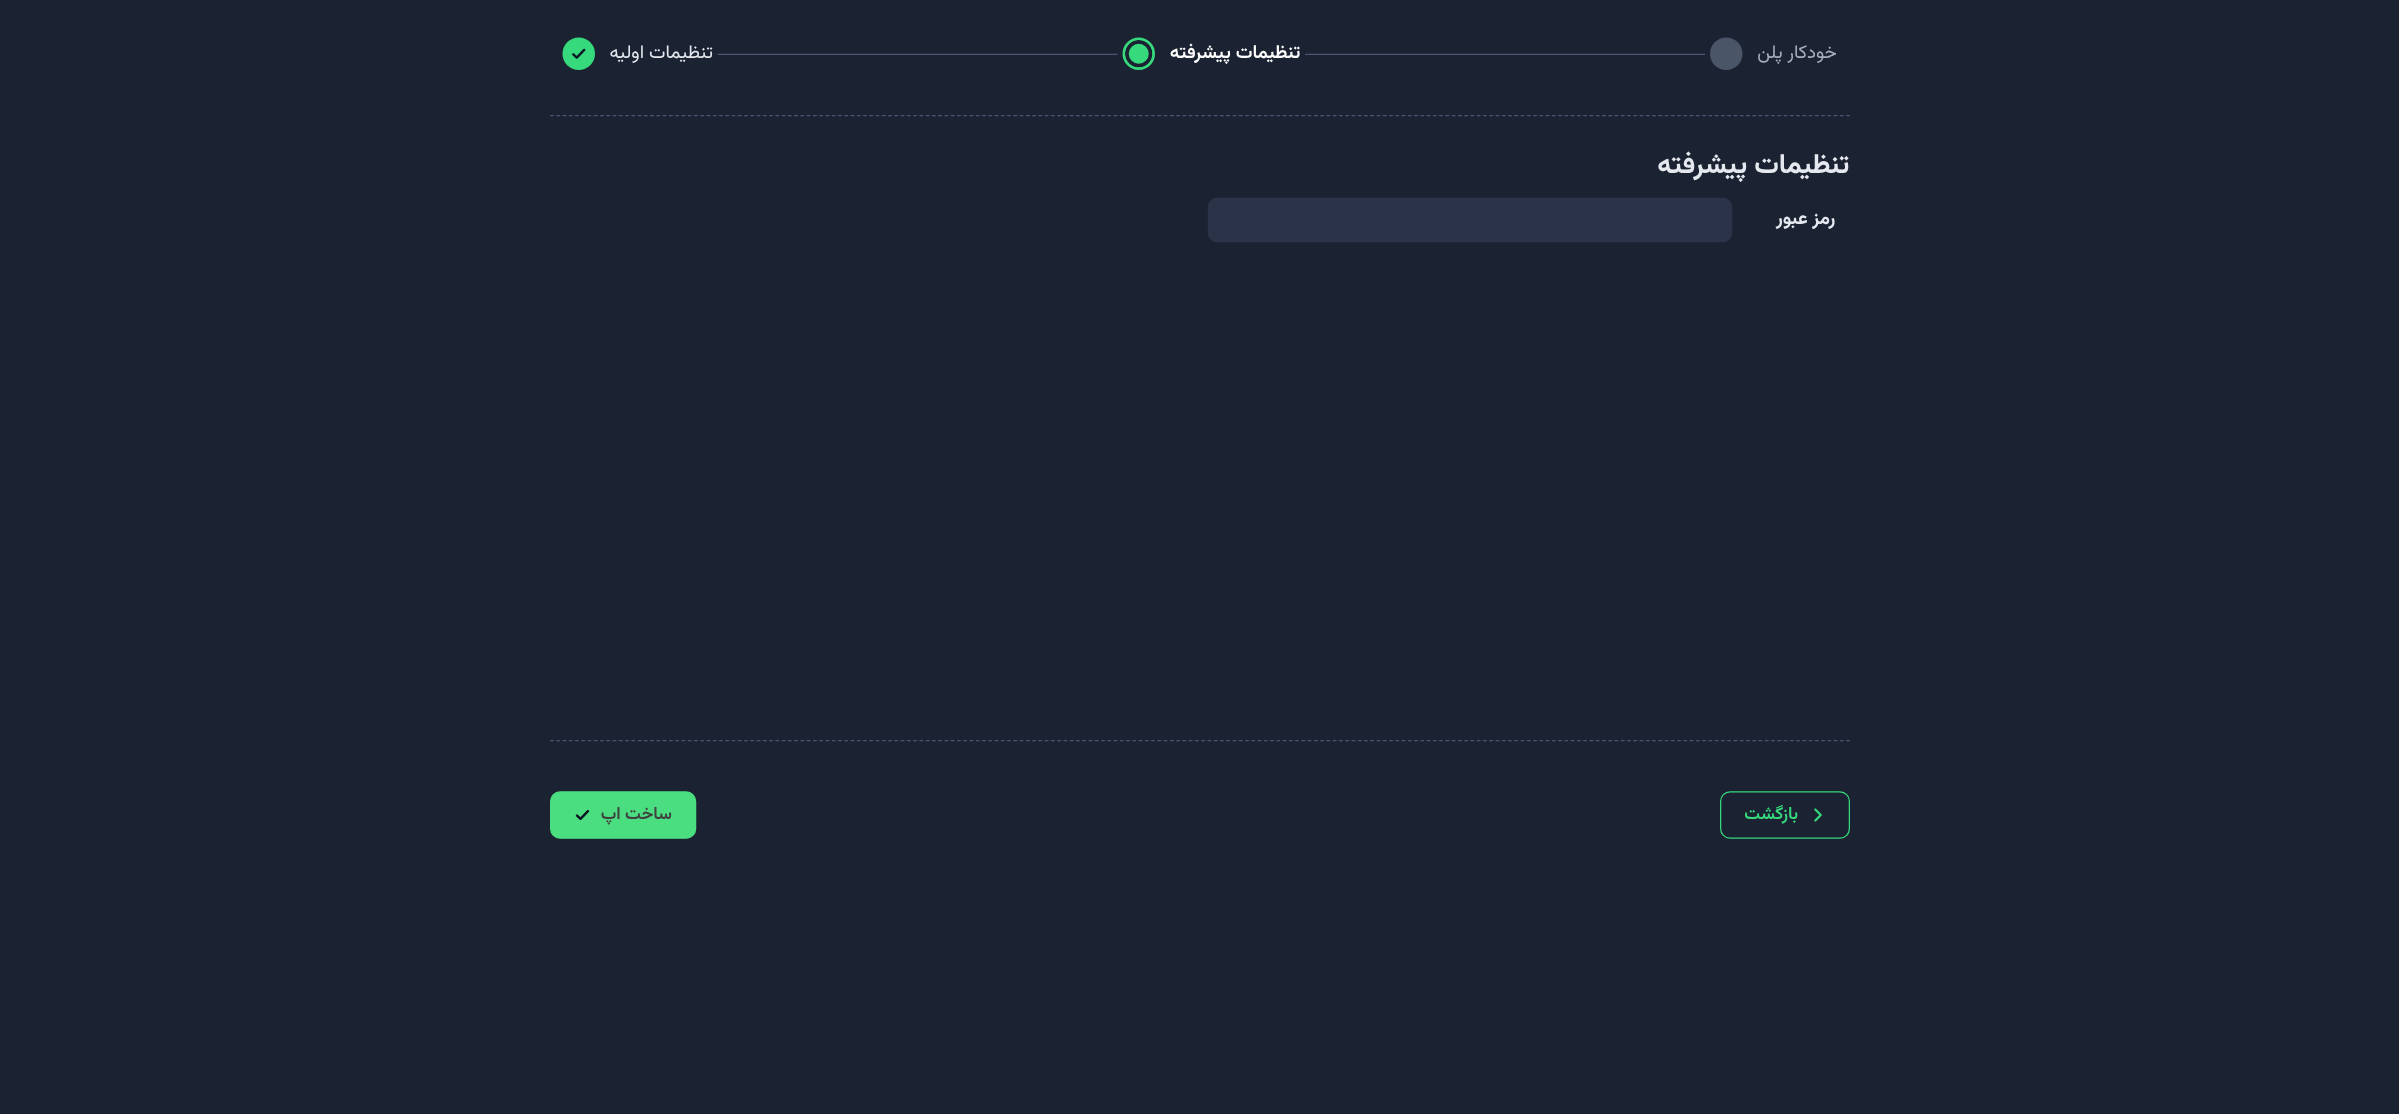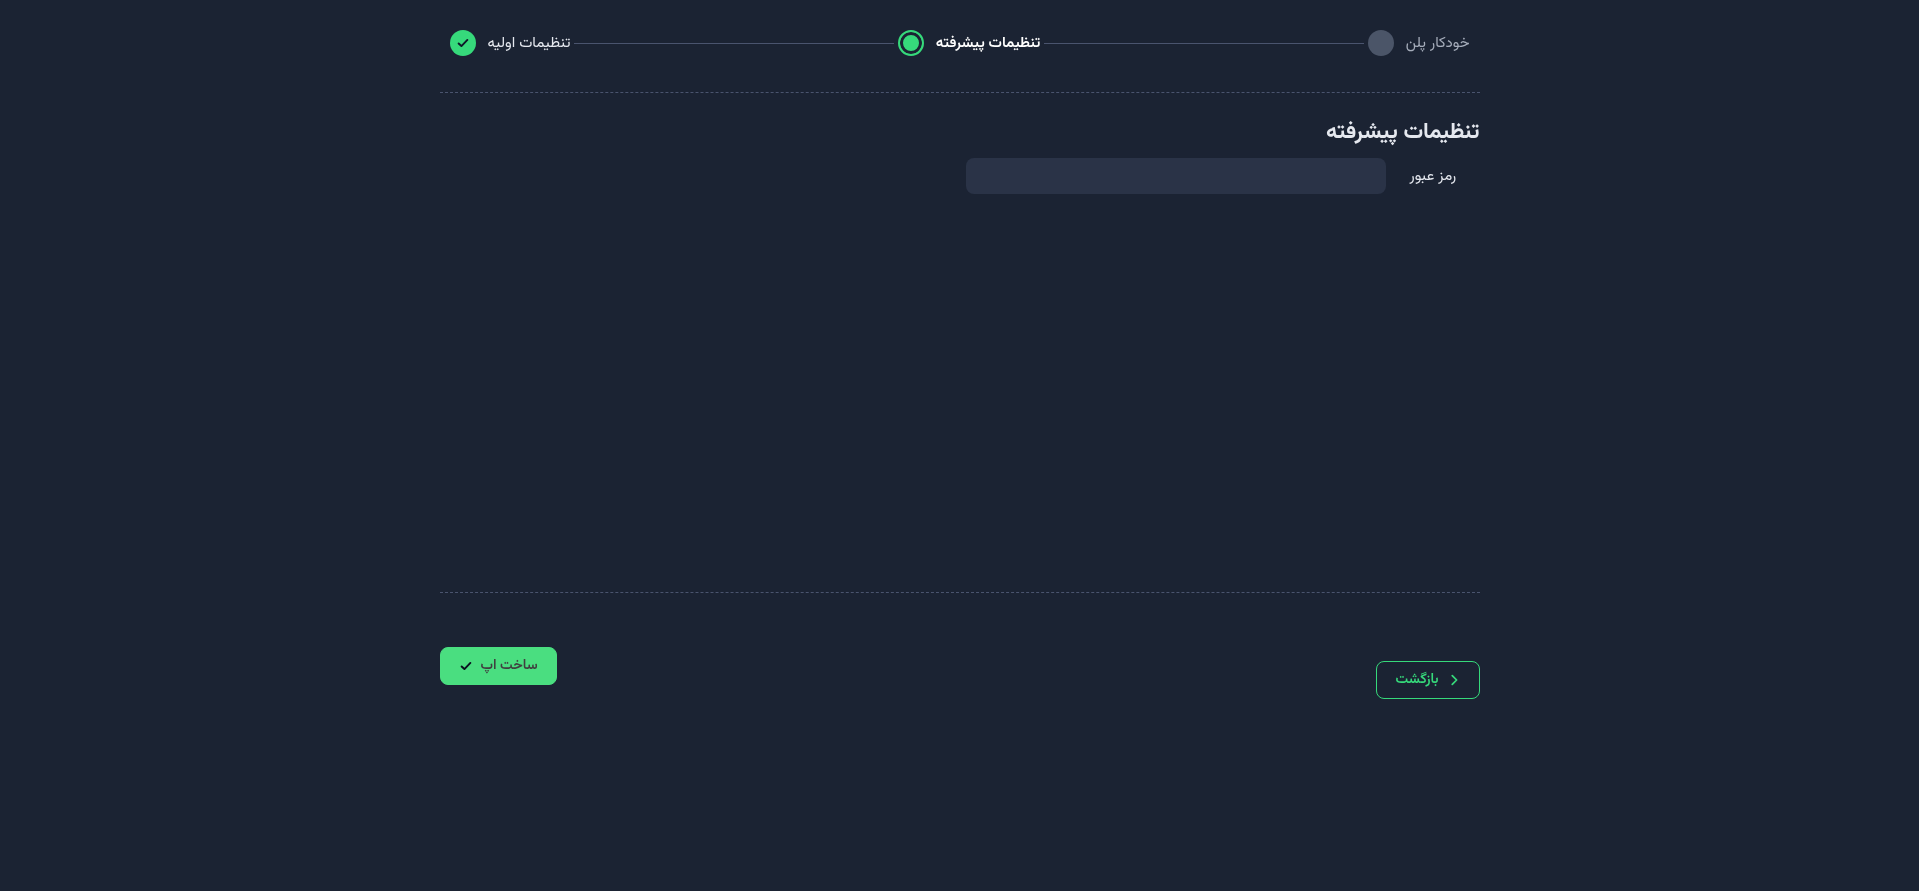--- a/index.html
+++ b/index.html
@@ -95,23 +95,23 @@
     text-align:right;
   }
   .form-row{
     display:flex;
     align-items:center;
     gap:24px;
     flex-direction:row; 
   }
   .field-label{
     min-width:70px;
-    text-align:left;
+    text-align:center;
     color:var(--text);
-    font-weight:400;
+    font-weight:700;
   }
   .text-input{
     flex:0 0 420px;
     max-width:420px;
     width:420px;
     height:36px;
     border-radius:8px;
     border:1px solid transparent;
     background:var(--panel);
     color:var(--text);
@@ -133,21 +133,20 @@
   .btn{
     display:inline-flex;align-items:center;gap:8px;
     height:38px;padding:0 18px;border-radius:8px;
     cursor:pointer;font-weight:600;font-size:14px;
     border:1.5px solid transparent;user-select:none;
     font-family:inherit;
   }
   .btn-ghost{
     background:transparent;color:var(--green);
     border-color:var(--green);
-    margin-top:28px;
   }
   .btn-primary{
     background:var(--green-soft);
     color:#404040;border-color:var(--green-soft);
   }
   .btn svg{width:14px;height:14px}
   .btn-ghost svg path{fill:none;stroke:var(--green);stroke-width:2;stroke-linecap:round;stroke-linejoin:round}
   .btn-primary svg path{fill:none;stroke:#0b1220;stroke-width:2.2;stroke-linecap:round;stroke-linejoin:round}
 </style>
 </head>

